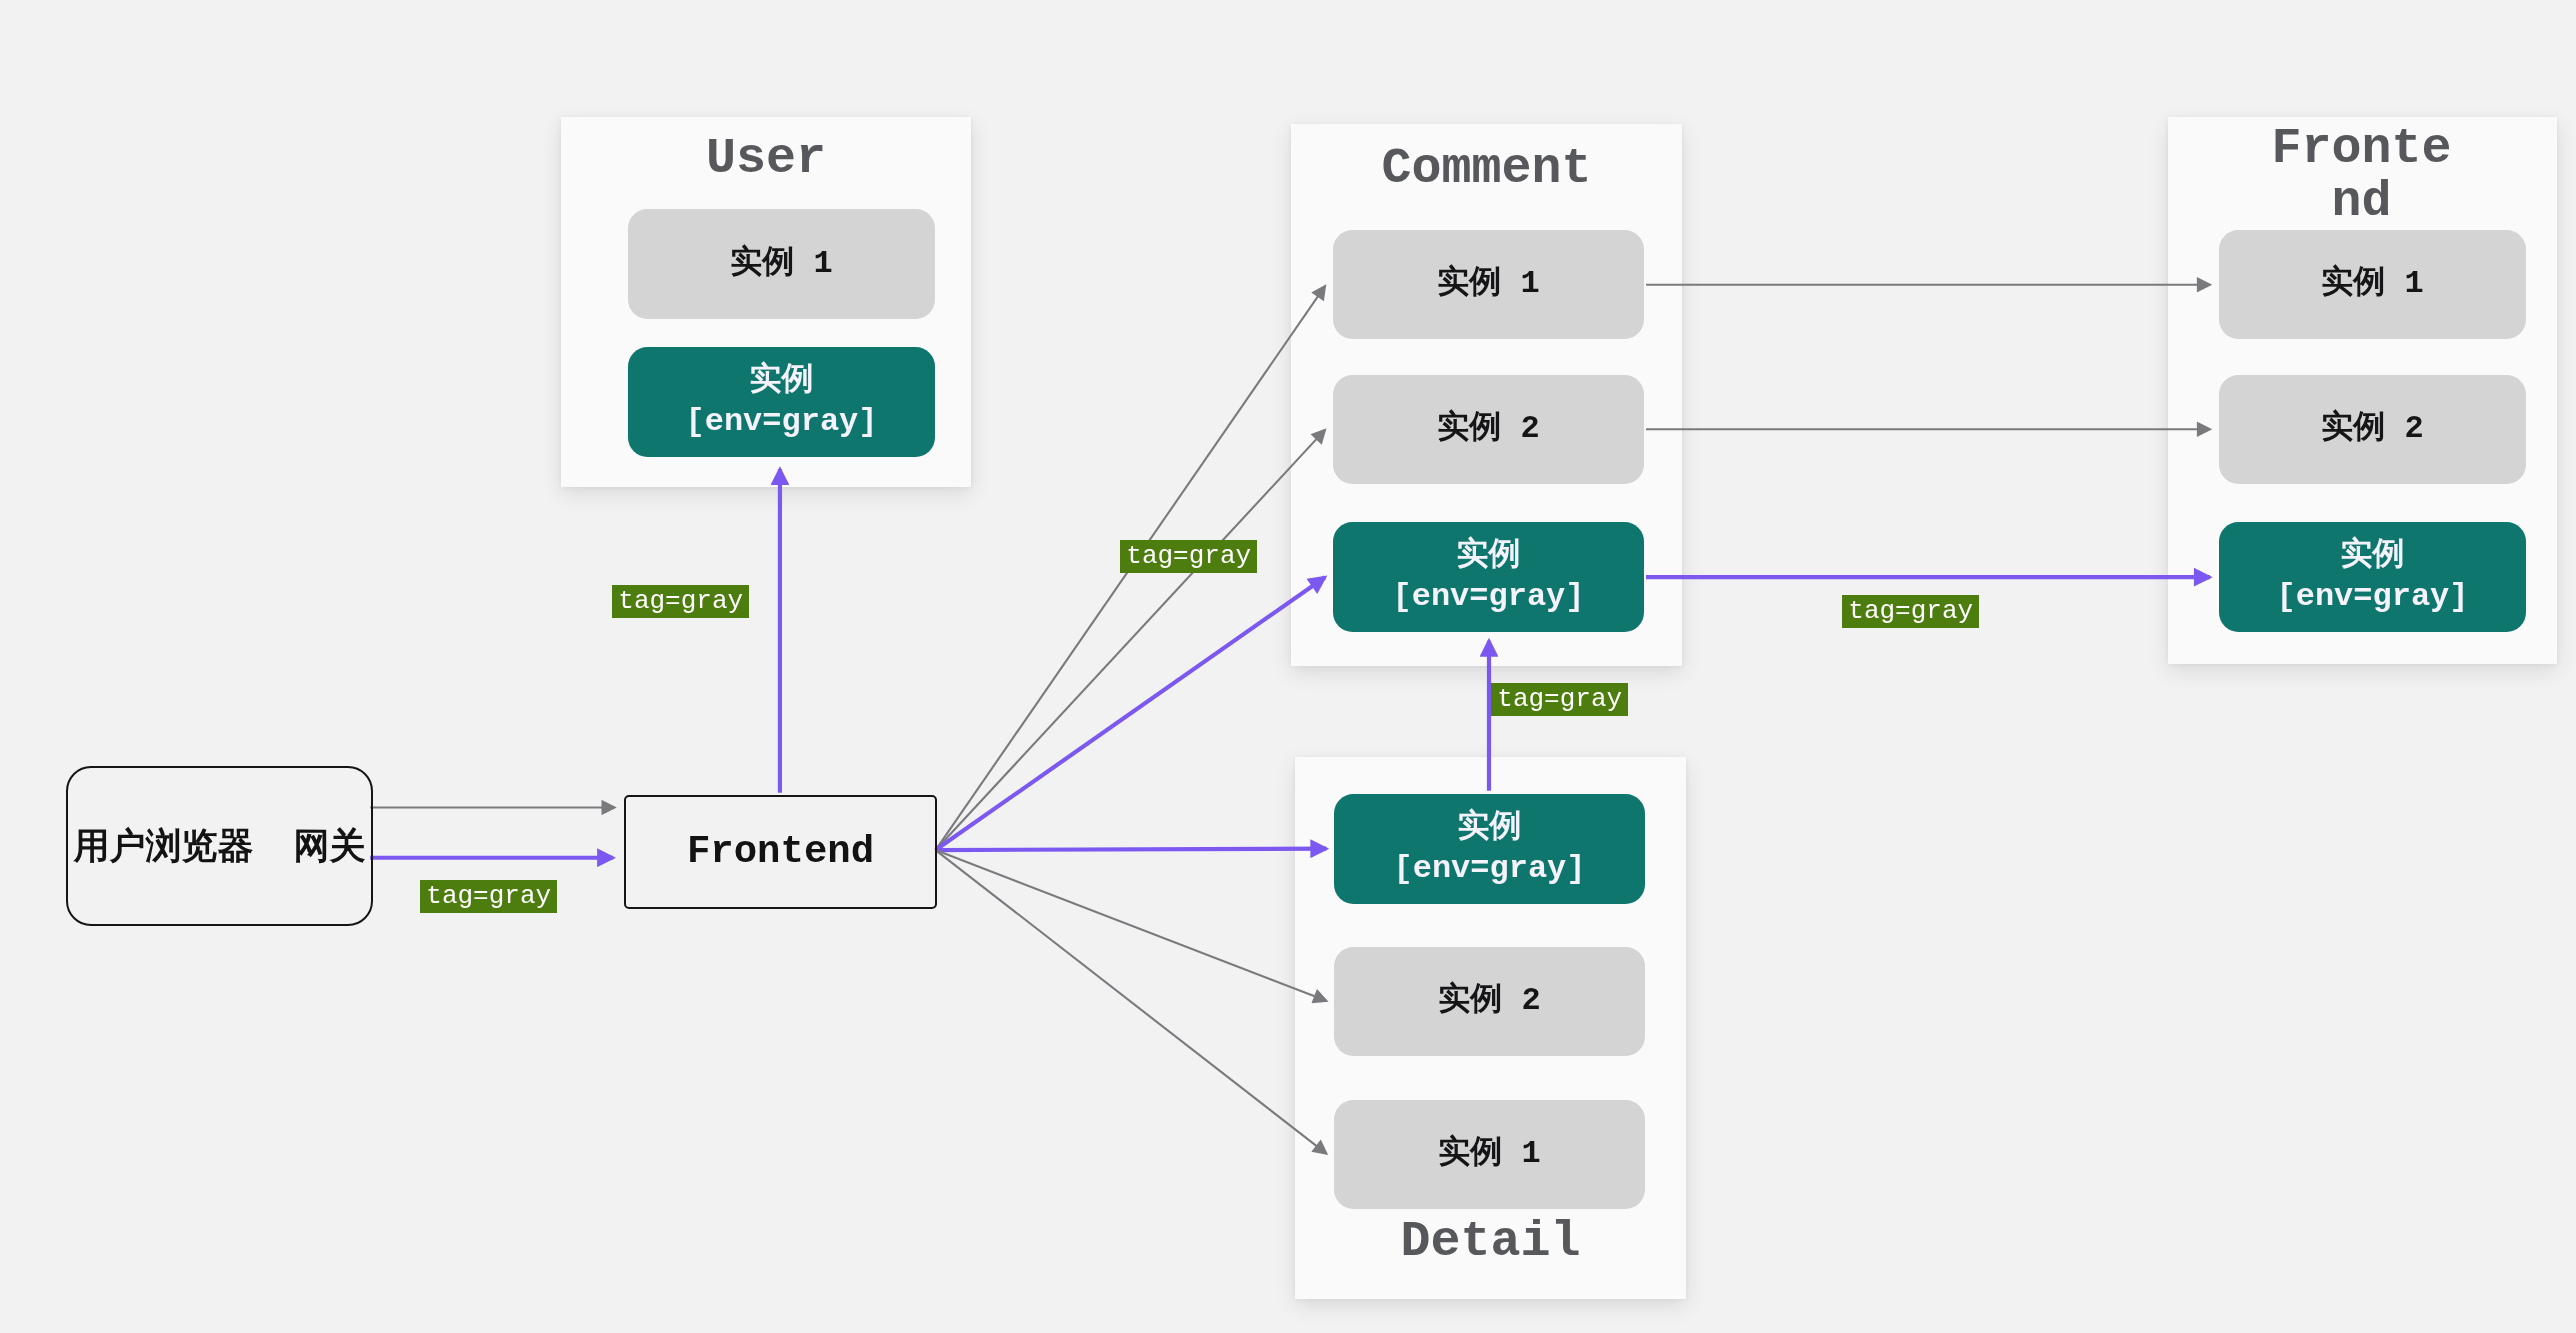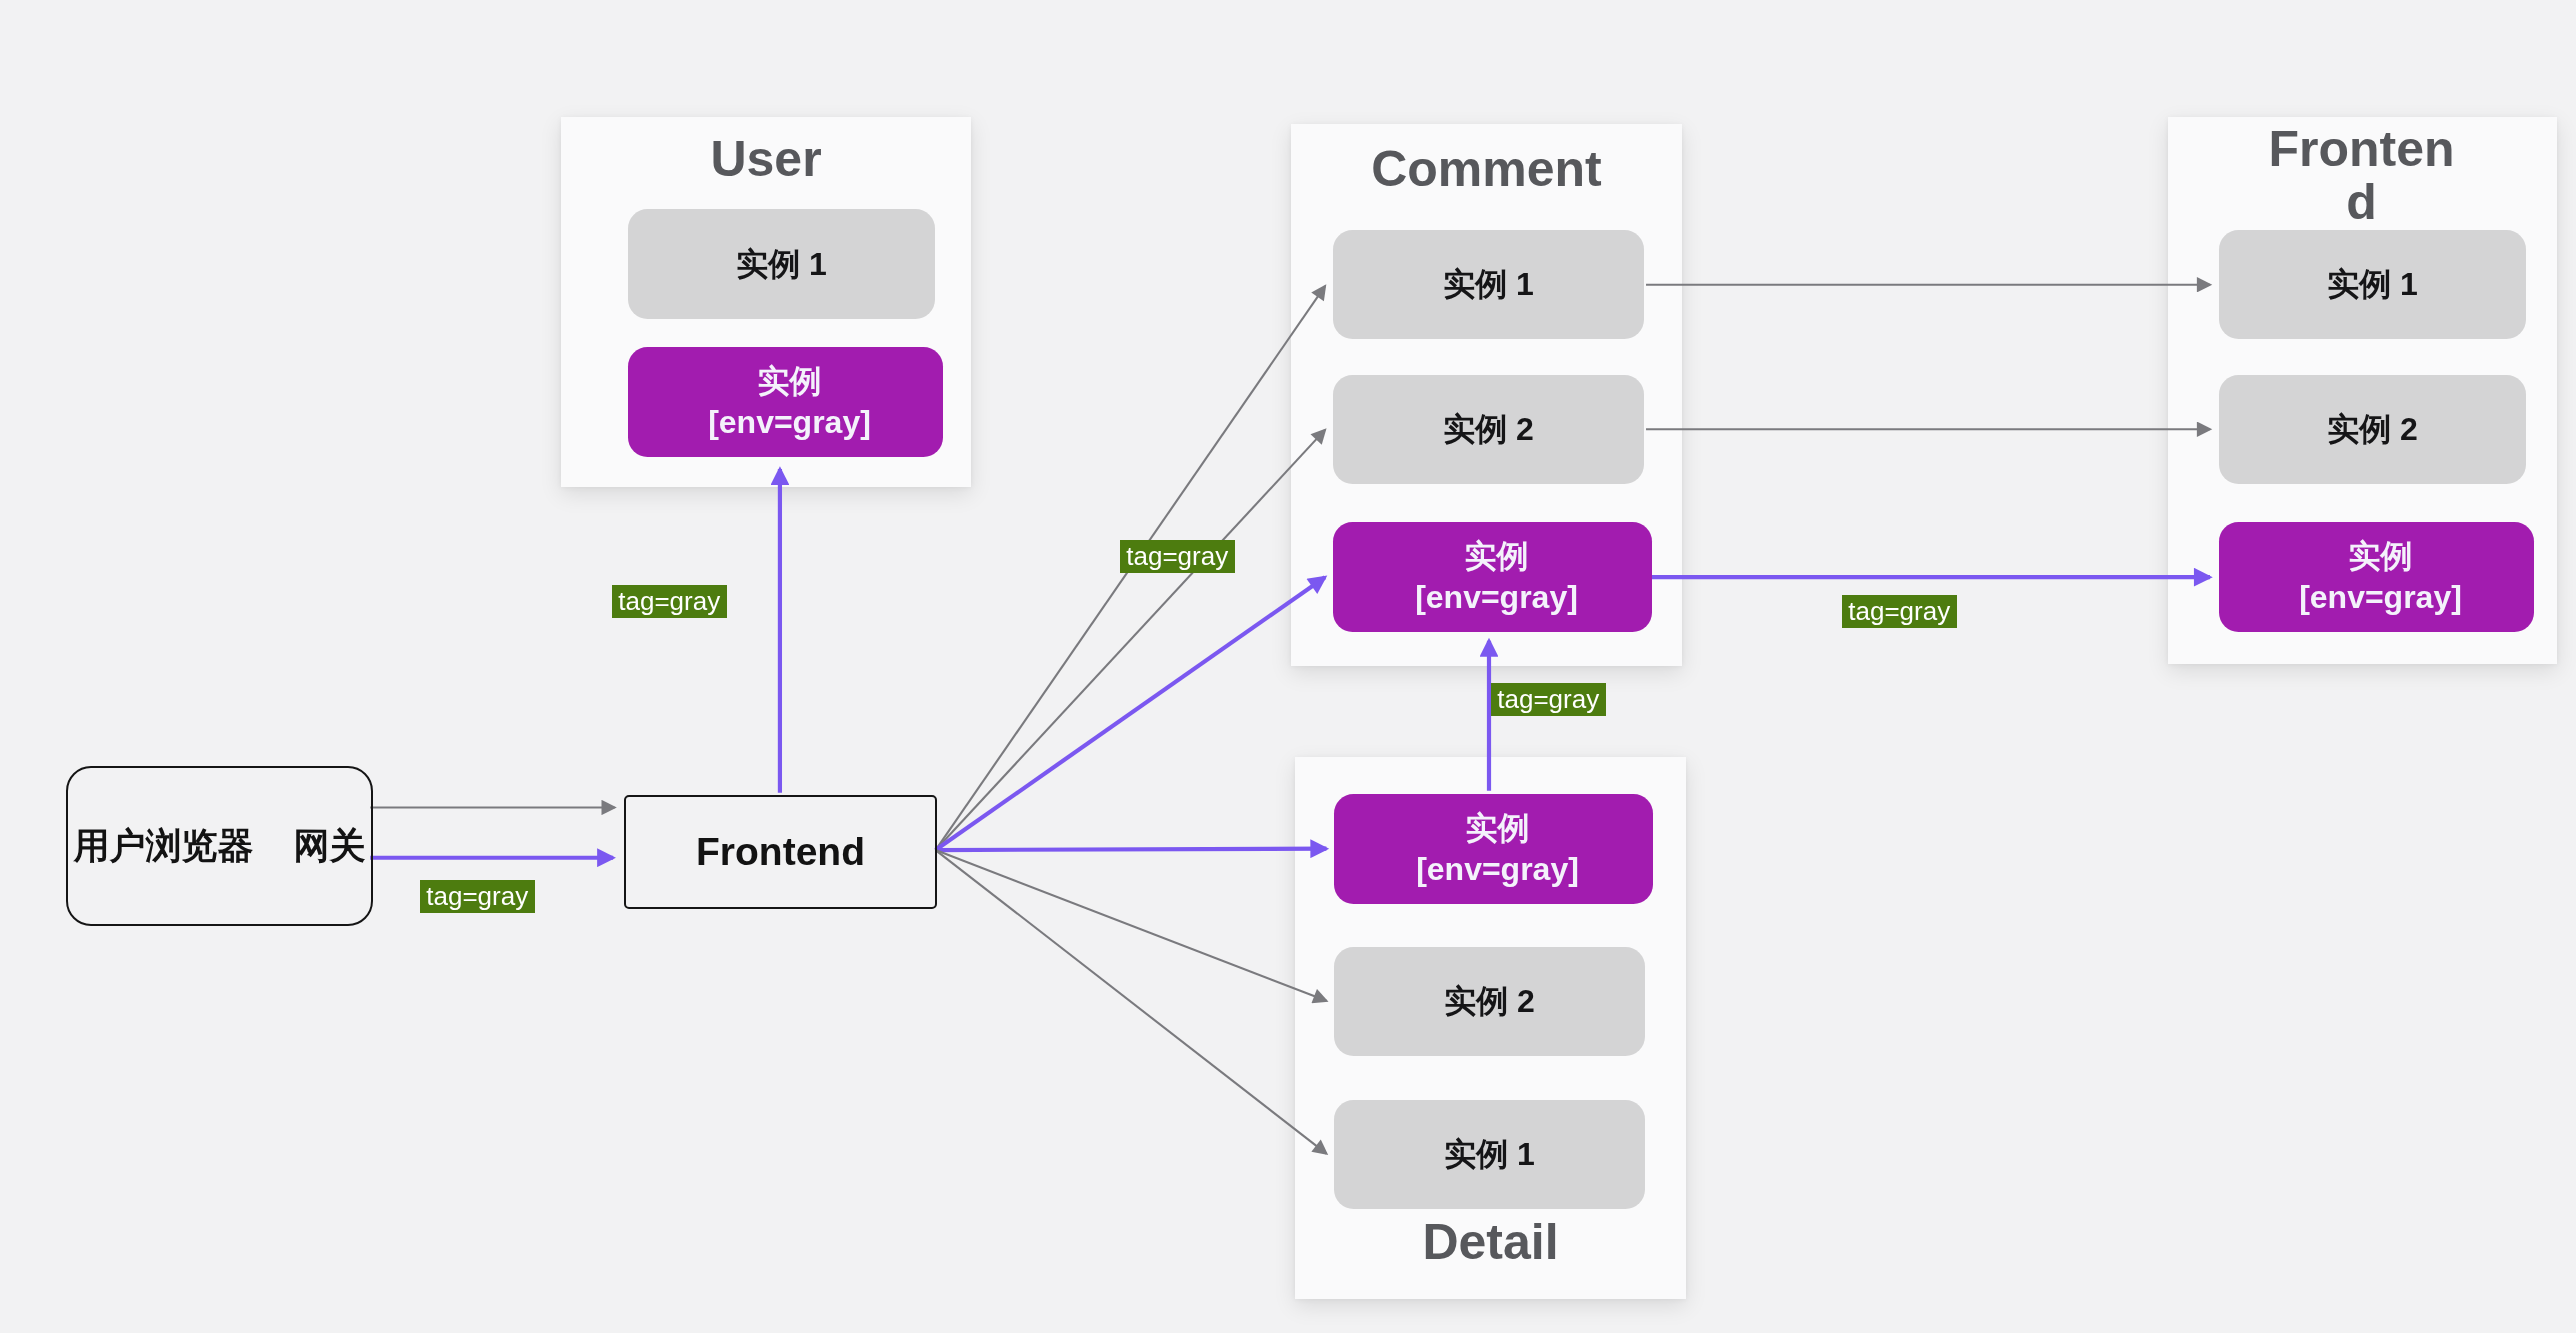--- a/index.html
+++ b/index.html
@@ -4,21 +4,21 @@
 <style>
   html, body {
     margin: 0;
     padding: 0;
     width: 2576px;
     height: 1333px;
     background: #f2f2f3;
     font-family: "Liberation Sans", "DejaVu Sans", sans-serif;
     overflow: hidden;
   }
-  .stage { position: relative; width: 2073px; height: 1333px; }
+  .stage { position: relative; width: 2073px; height: 1333px; font-family: Liberation Mono, monospace; }
 
   .card {
     position: absolute;
     background: #fafafb;
     box-shadow: 0 7px 21px rgba(0,0,0,0.10), 0 1.4px 5.6px rgba(0,0,0,0.06);
     z-index: 1;
   }
   .edges-layer {
     position: absolute;
     left: 0; top: 0;
@@ -41,21 +41,21 @@
     display: flex;
     align-items: center;
     justify-content: center;
     text-align: center;
     font-size: 32px;
     font-weight: 600;
     line-height: 1.28;
     white-space: pre-line;
   }
   .inst.normal { background: #d4d4d5; color: #151517; }
-  .inst.grayenv { background: #a21caf; color: #f4f2fb; padding-left: 8px; }
+  .inst.grayenv { background: #0f766e; color: #f4f2fb; }
 
   .node {
     position: absolute;
     z-index: 3;
     border: 2.1px solid #151515;
     background: transparent;
     display: flex;
     align-items: center;
     justify-content: center;
     color: #131313;

